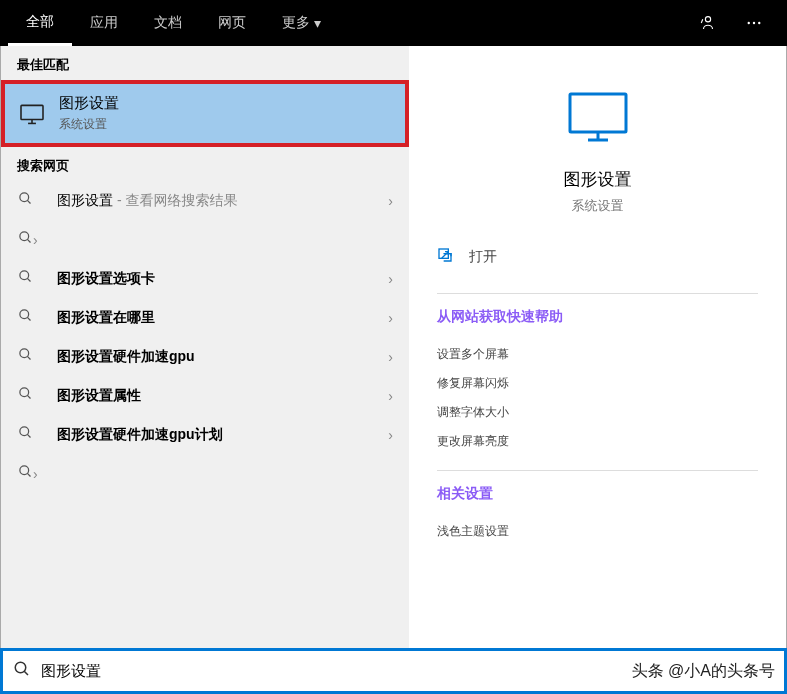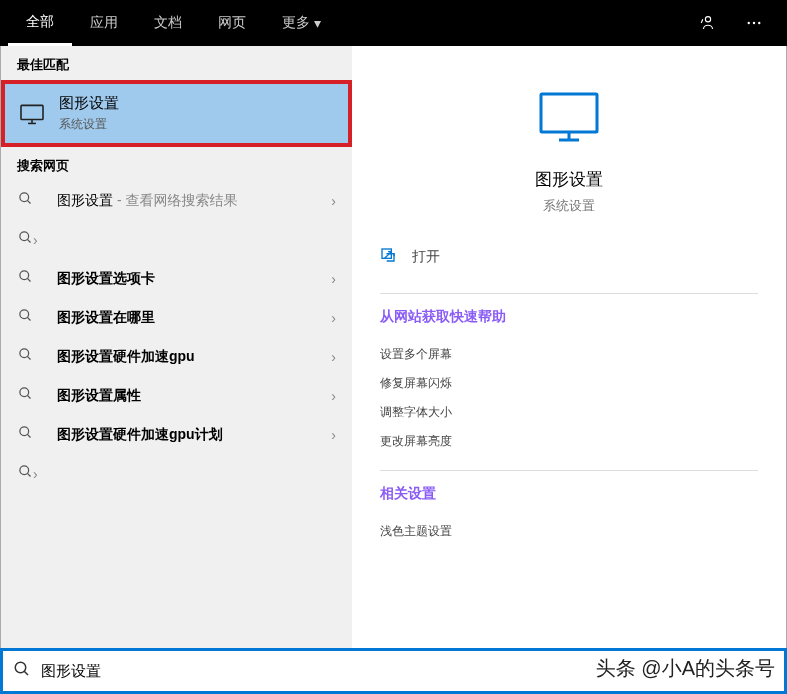--- a/index.html
+++ b/index.html
@@ -6,21 +6,21 @@
     body { width: 787px; height: 694px; background: #fff; overflow: hidden; position: relative; }
     
     .topbar { background: #000; height: 46px; display: flex; align-items: center; padding: 0 8px; }
     .tabs { display: flex; flex: 1; }
     .tab { color: #ccc; padding: 0 18px; height: 46px; display: flex; align-items: center; font-size: 14px; cursor: pointer; }
     .tab.active { border-bottom: 3px solid #fff; color: #fff; }
     .top-actions { display: flex; gap: 12px; padding-right: 8px; }
     .top-icon { color: #fff; cursor: pointer; padding: 4px 8px; display: flex; align-items: center; }
     
     .content { display: flex; height: 602px; border-left: 1px solid #aaa; border-right: 1px solid #aaa; }
-    .left { width: 351px; background: #f0f0f0; overflow-y: auto; }
+    .left { width: 408px; background: #f0f0f0; overflow-y: auto; }
     .right { flex: 1; background: #fff; padding: 20px 28px; }
     
     .section-header { font-size: 13px; padding: 10px 16px 6px; font-weight: 600; }
     
     .best-match { background: #9fcaed; display: flex; align-items: center; padding: 10px 14px; border: 4px solid #d52027; }
     .monitor-icon-sm { width: 26px; height: 22px; }
     .bm-text { margin-left: 14px; }
     .bm-title { font-size: 15px; }
     .bm-sub { font-size: 12px; color: #555; margin-top: 3px; }
     
@@ -40,21 +40,21 @@
     .action-text { font-size: 14px; }
     
     .divider { border: none; border-top: 1px solid #ddd; margin: 14px 0; }
     
     .help-header { font-size: 14px; font-weight: 600; margin-bottom: 14px; color: #8b5cf6; }
     .help-link { font-size: 12px; color: #444; padding: 6px 0; cursor: pointer; }
     
     .searchbar { position: absolute; left: 0; bottom: 0; width: 787px; height: 46px; border: 3px solid #0078d4; display: flex; align-items: center; background: #fff; padding: 0 10px; }
     .sb-icon { color: #333; margin-right: 10px; }
     .sb-input { border: none; outline: none; font-size: 15px; flex: 1; }
-    .watermark { position: absolute; right: 12px; bottom: 12px; font-size: 20px; color: #222; text-align: right; }
+    .watermark { position: absolute; right: 12px; bottom: 12px; font-size: 16px; color: #222; text-align: right; }
   </style>
 </head>
 <body>
 
 <div class="topbar">
   <div class="tabs">
     <div class="tab active">全部</div>
     <div class="tab">应用</div>
     <div class="tab">文档</div>
     <div class="tab">网页</div>

